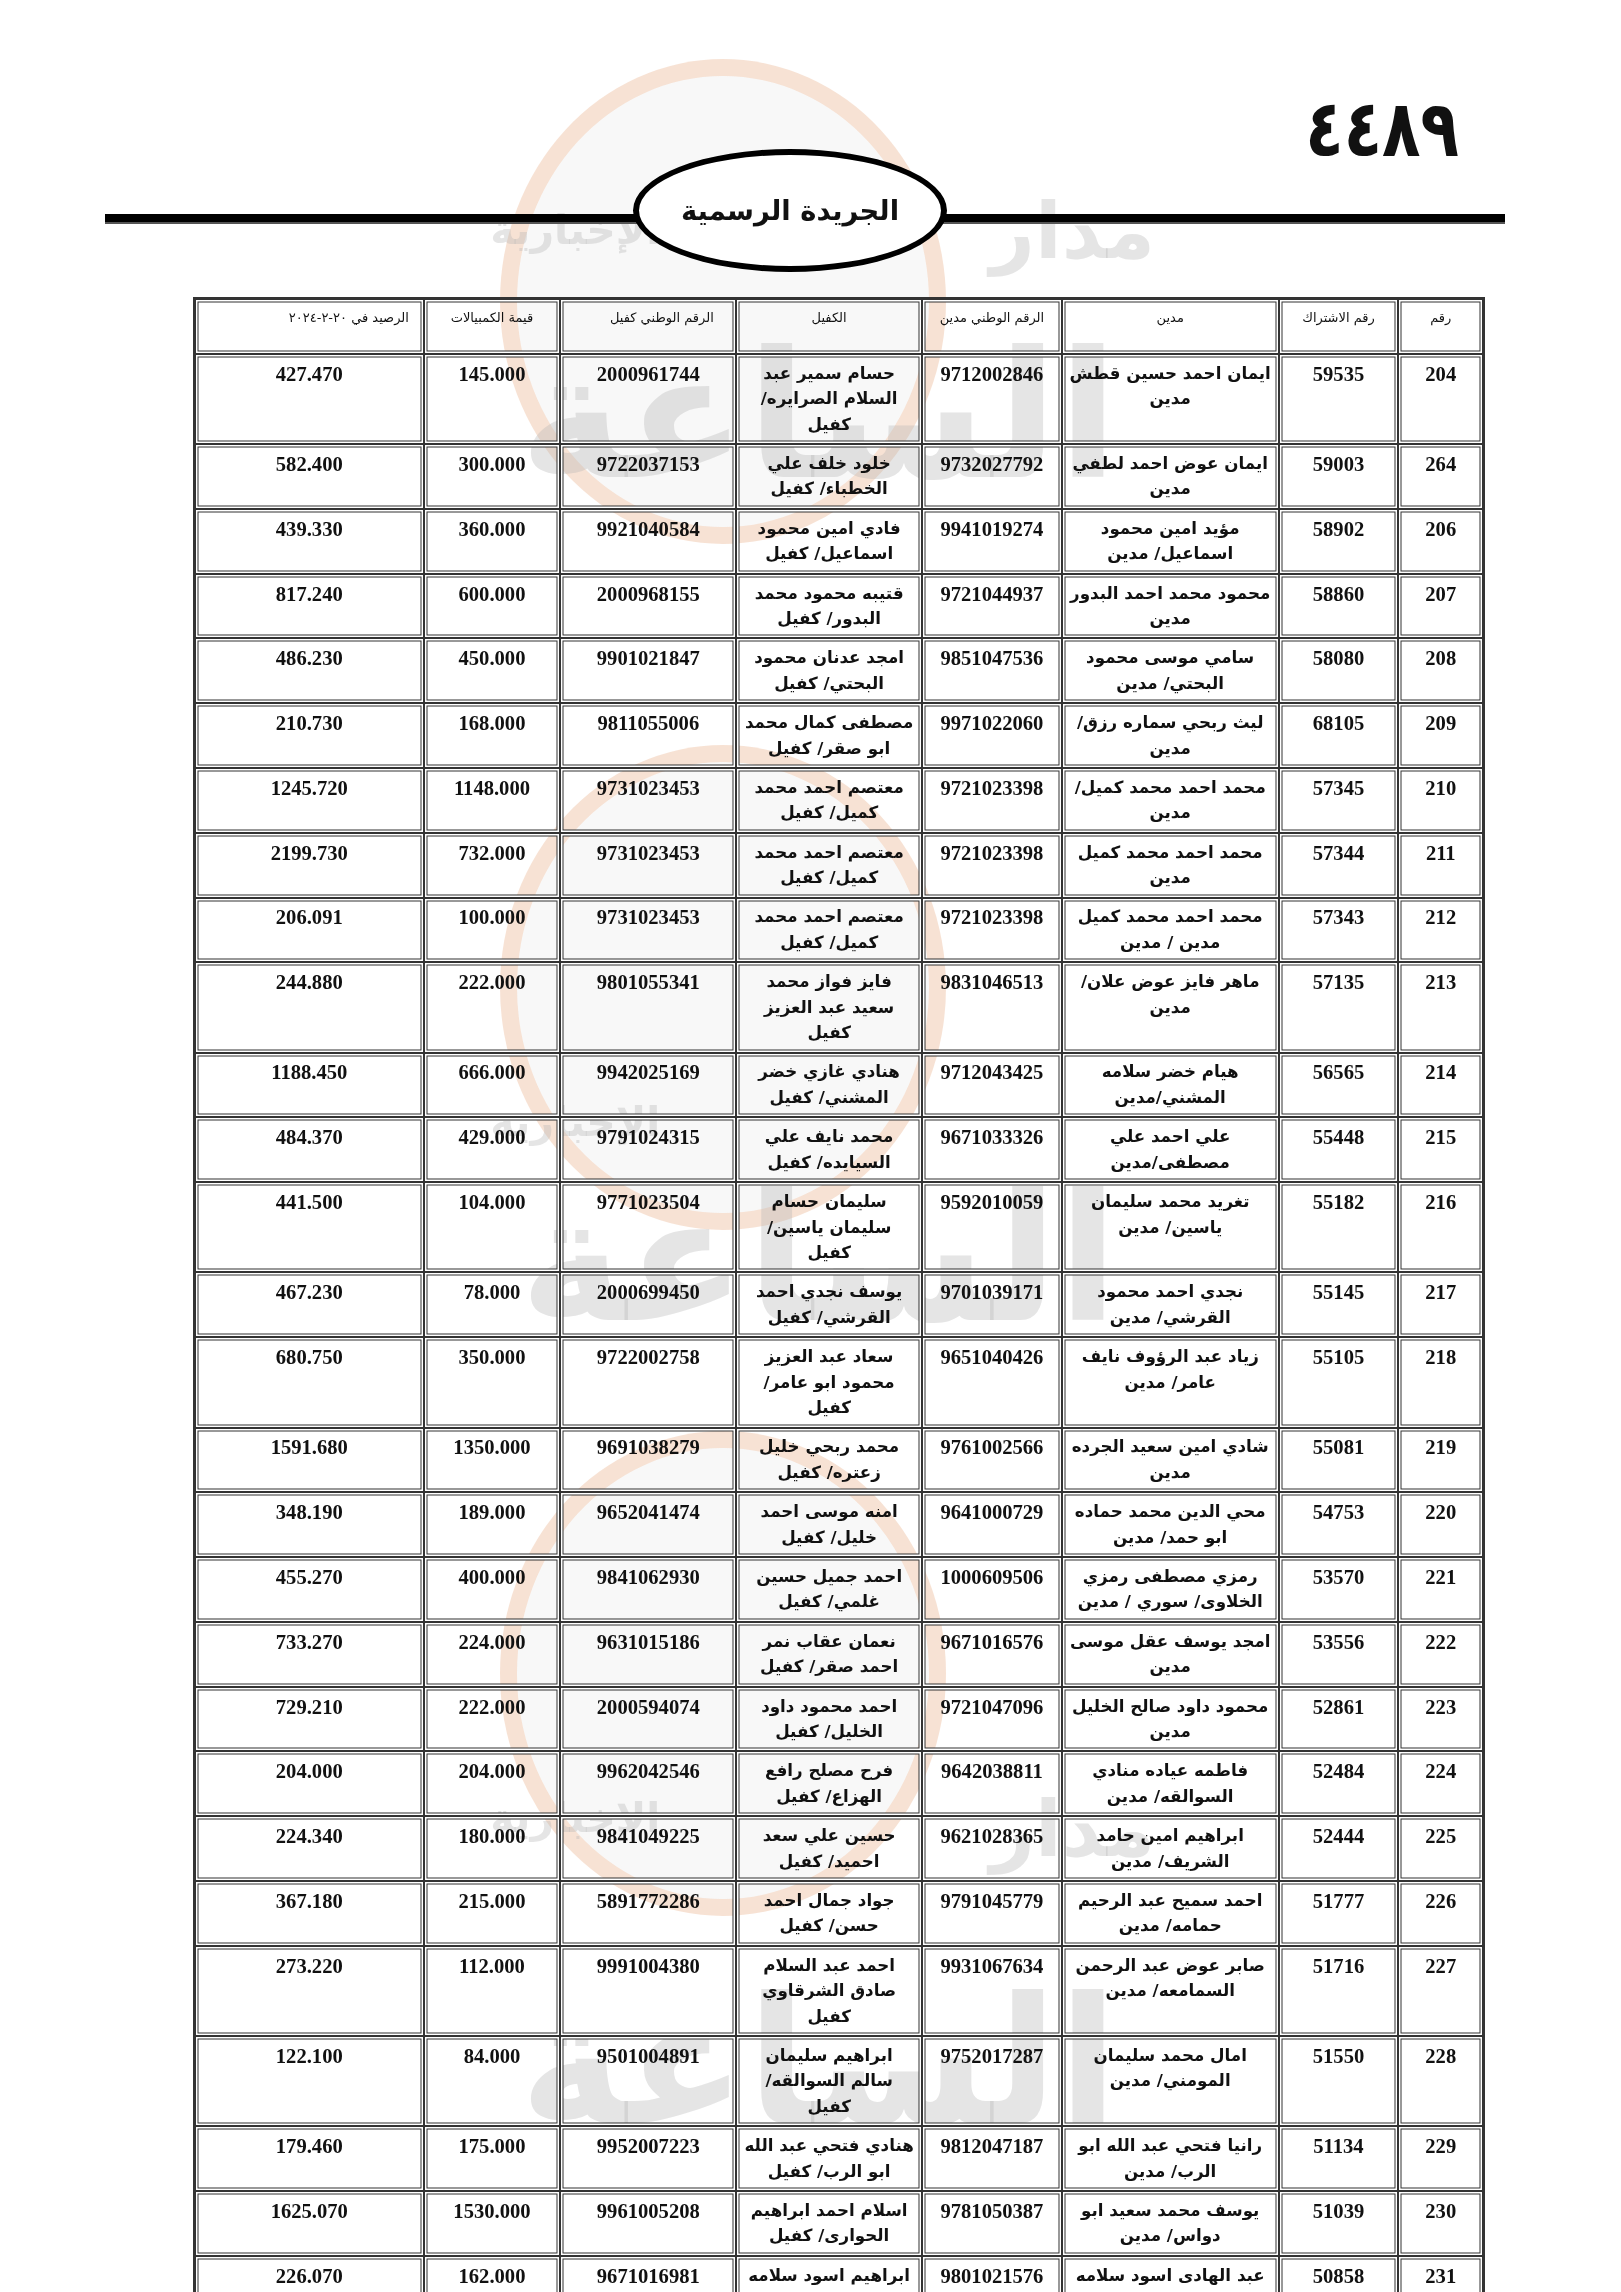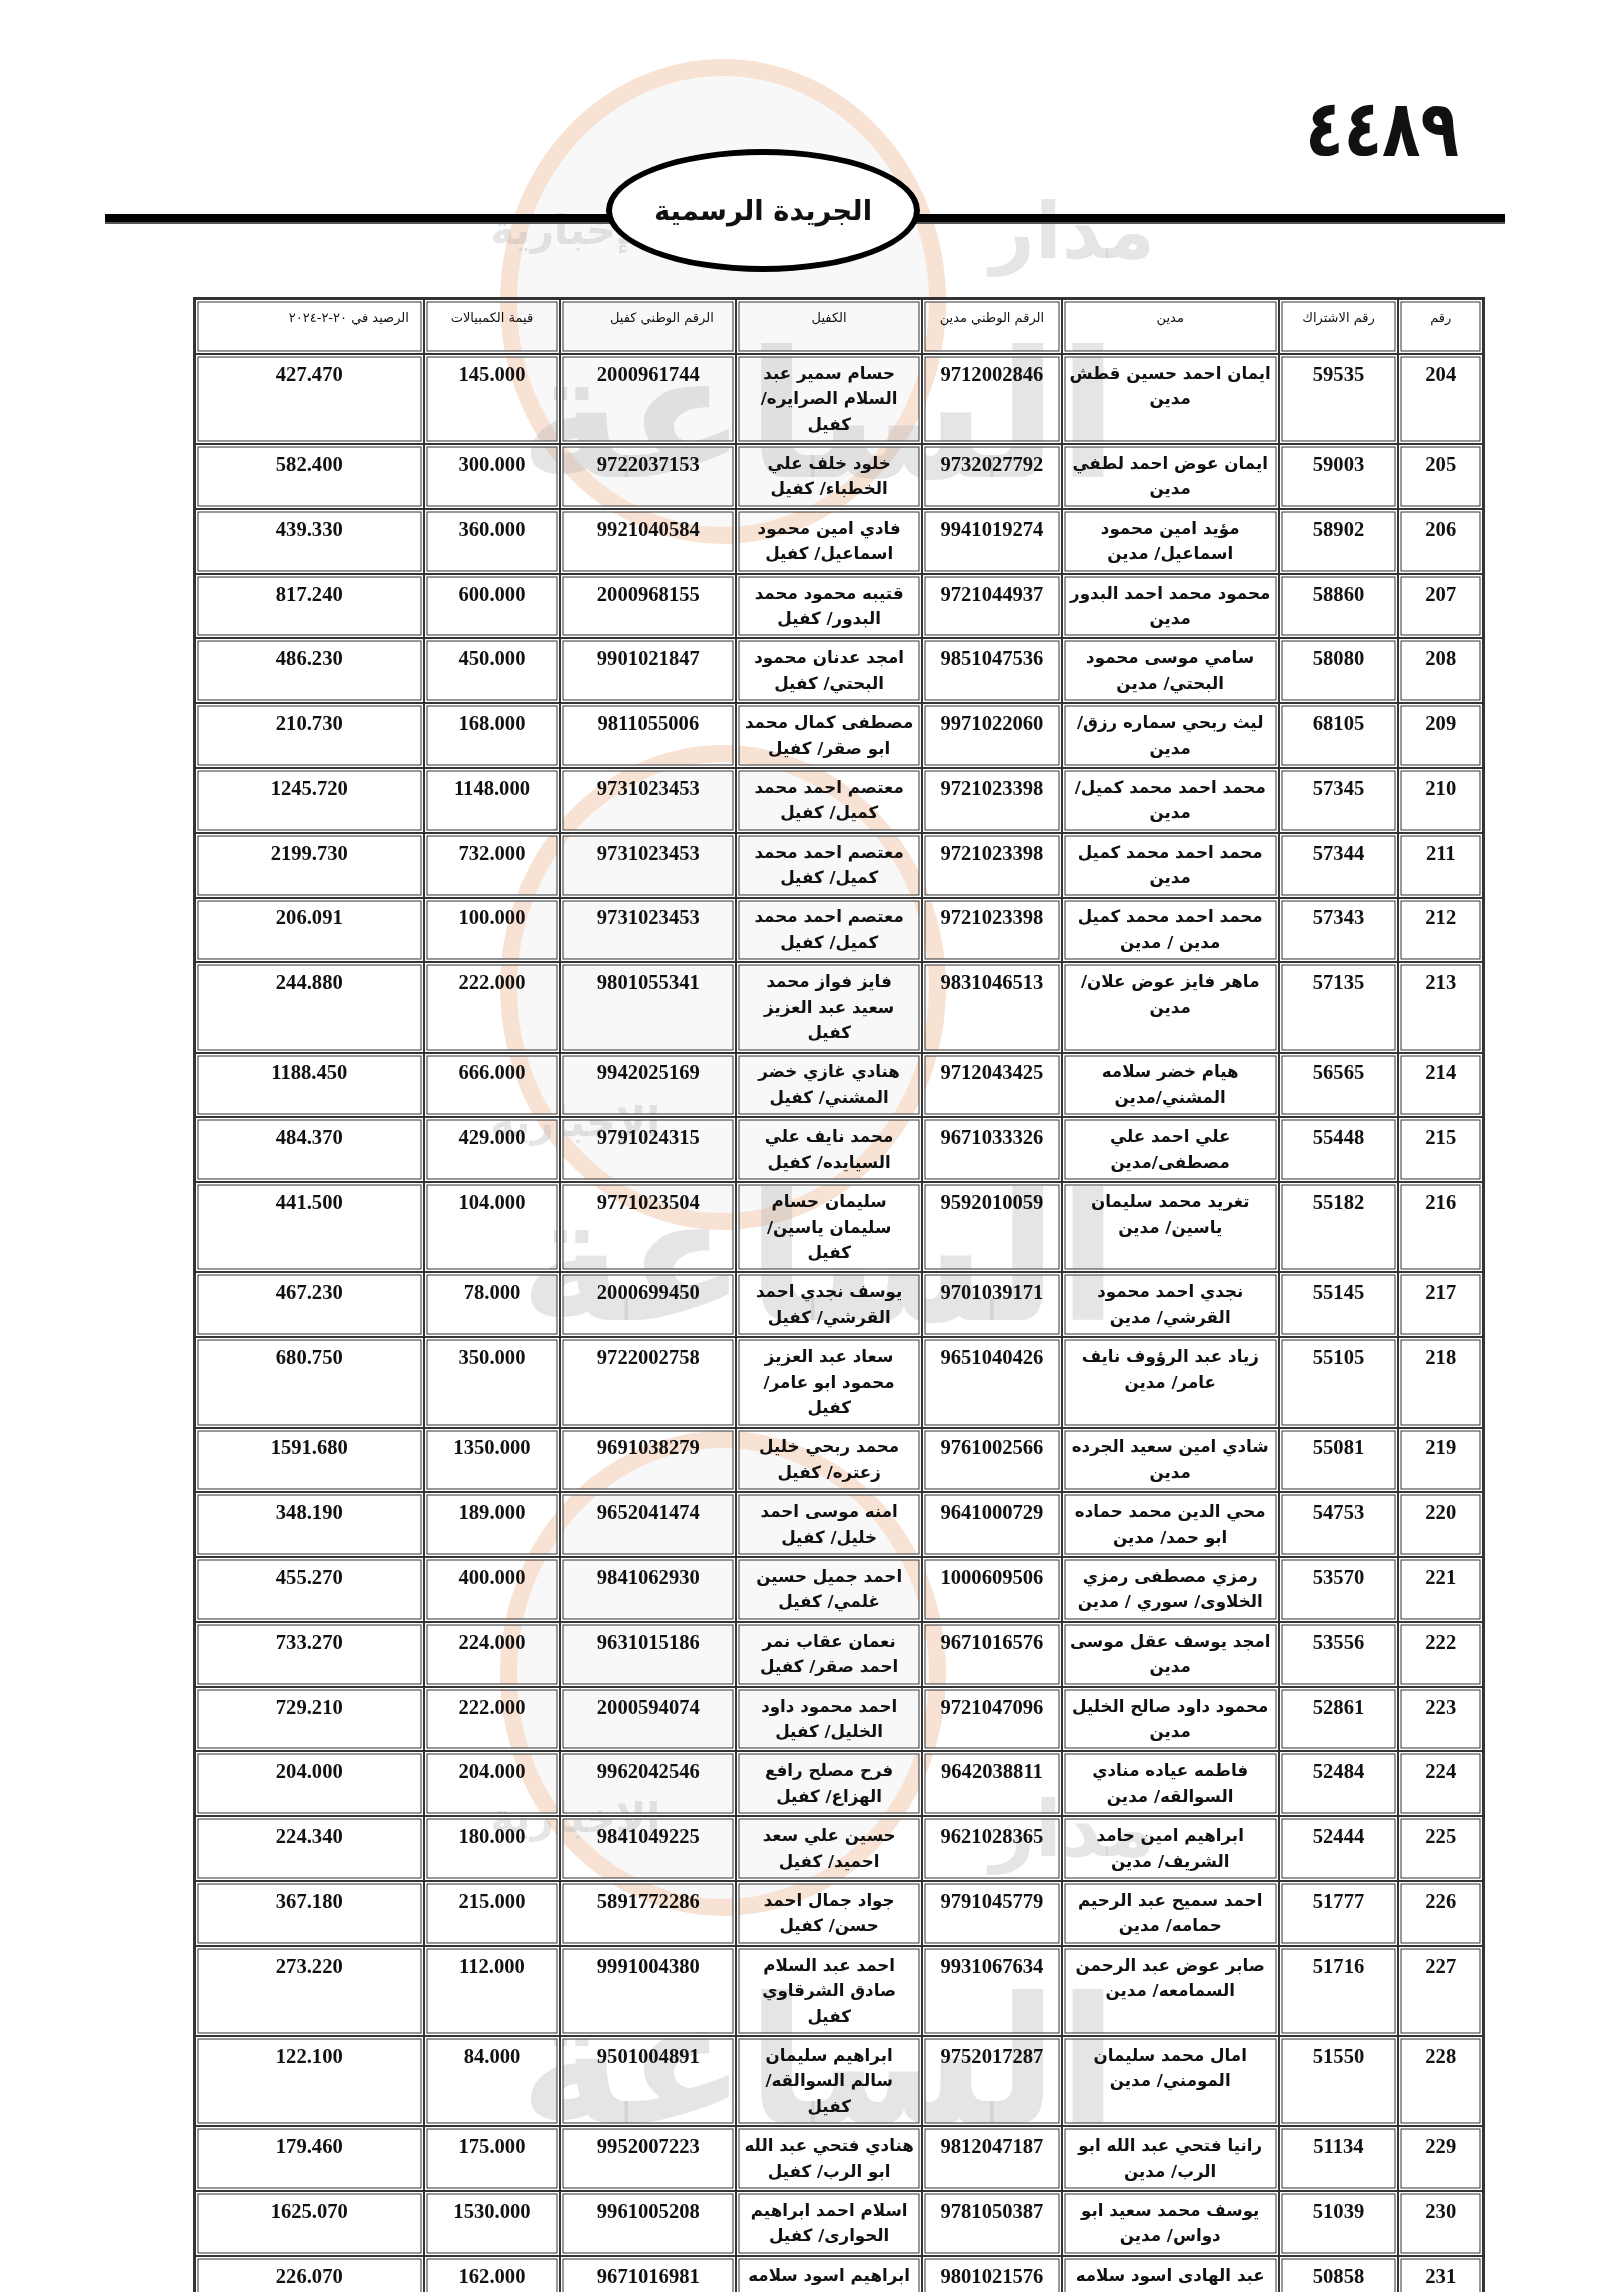--- a/index.html
+++ b/index.html
@@ -2,21 +2,21 @@
 <html><head>
 <meta charset="utf-8">
 <style>
   html, body { margin:0; padding:0; background:#ffffff; }
   body { width:1621px; height:2293px; position:relative; overflow:hidden; font-family:"Liberation Serif", "DejaVu Serif", serif; color:#111; }
   .watermark { position:absolute; left:500px; top:59px; width:549px; height:2156px; pointer-events:none; }
   .wm-clock { position:absolute; left:0; width:412px; height:451px; border-radius:50%; border:17.6px solid rgba(245,170,120,0.28); background:rgba(235,235,235,0.35); }
   .wm-text { position:absolute; color:rgba(180,180,180,0.35); font-family:"DejaVu Sans", sans-serif; font-weight:bold; }
   .page-number { position:absolute; right:162px; top:93px; font-size:63px; font-weight:bold; letter-spacing:2px; font-family:"DejaVu Sans", sans-serif; transform:scaleY(1.25); }
   .header-rule { position:absolute; left:105px; right:116px; top:214px; height:7.8px; background:#000; border-bottom:2px solid #555; }
-  .masthead-oval { position:absolute; left:606px; top:149px; width:314px; height:123px; border:6.9px solid #000; border-radius:50%; background:#fff; display:flex; align-items:center; justify-content:center; box-sizing:border-box; }
+  .masthead-oval { position:absolute; left:633px; top:149px; width:314px; height:123px; border:6.9px solid #000; border-radius:50%; background:#fff; display:flex; align-items:center; justify-content:center; box-sizing:border-box; }
   .masthead-title { font-size:27.4px; font-weight:bold; font-family:"DejaVu Sans", sans-serif; }
   .table-wrap { position:absolute; left:193px; top:297px; width:1235px; }
   table { border-collapse:separate; border-spacing:0; width:1235px; direction:rtl; border:2.9px double #333; table-layout:fixed; }
   th, td { border:1.5px solid #333; box-shadow: inset 0 0 0 1.5px #fff, inset 0 0 0 2.5px #333; padding:5.9px 5.9px; vertical-align:top; text-align:center; font-weight:bold; }
   th { font-size:13px; line-height:23.5px; height:41px; font-family:"DejaVu Sans", sans-serif; font-weight:normal; }
   td { font-size:20.6px; line-height:26.5px; }
   td.txt { font-family:"DejaVu Sans", sans-serif; font-size:16.7px; line-height:25.5px; font-weight:bold; }
   .c-num { width:71px; } .c-sub { width:106px; } .c-debtor { width:203px; } .c-dnid { width:126px; }
   .c-guar { width:172px; } .c-gnid { width:135px;padding-left:33px; } .c-val { width:123px; } .c-bal { width:207px; }
   th.c-bal { text-align:right; padding-right:13.7px; }
@@ -63,21 +63,21 @@
           <td>204</td>
           <td>59535</td>
           <td class="txt">ايمان احمد حسين قطش مدين</td>
           <td>9712002846</td>
           <td class="txt">حسام سمير عبد السلام الصرايره/ كفيل</td>
           <td>2000961744</td>
           <td>145.000</td>
           <td>427.470</td>
         </tr>
         <tr style="height: 59px;">
-          <td>205</td>
+          <td>264</td>
           <td>59003</td>
           <td class="txt">ايمان عوض احمد لطفي مدين</td>
           <td>9732027792</td>
           <td class="txt">خلود خلف علي الخطباء/ كفيل</td>
           <td>9722037153</td>
           <td>300.000</td>
           <td>582.400</td>
         </tr>
         <tr style="height: 54px;">
           <td>206</td>

